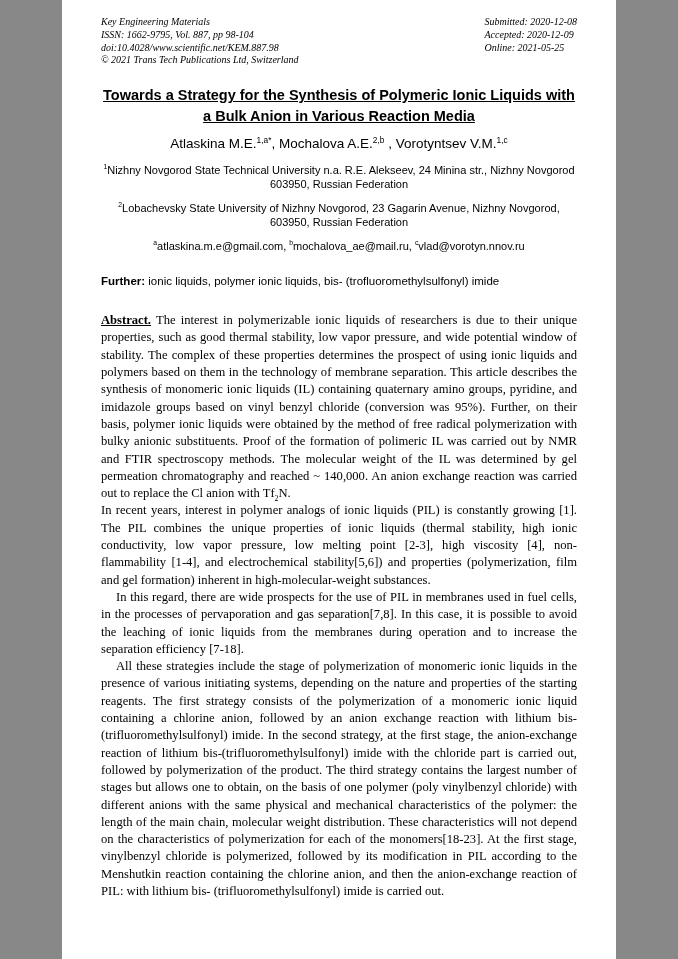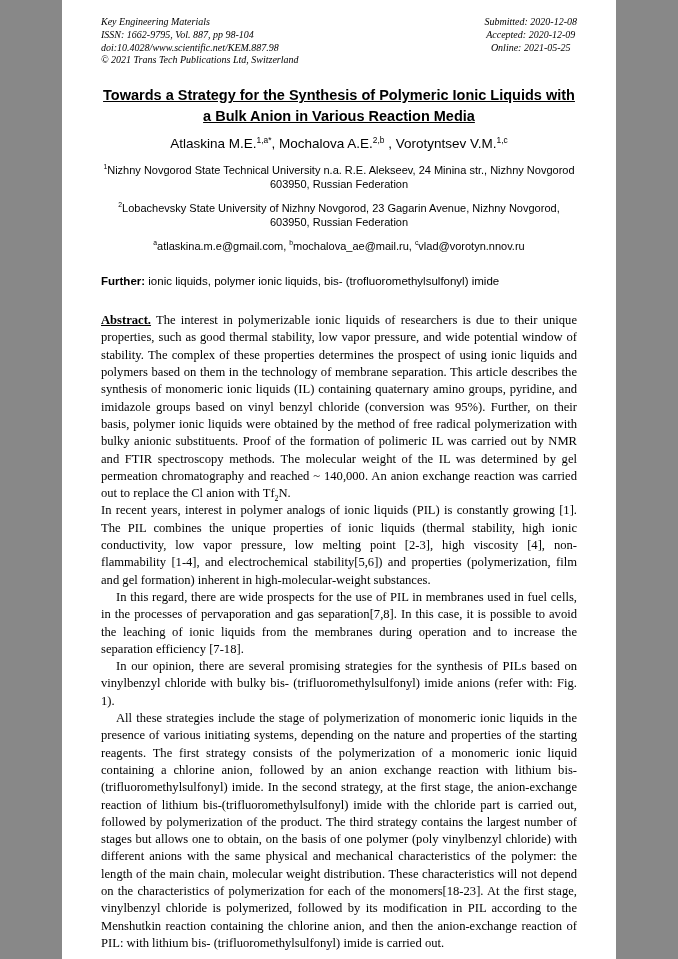--- a/index.html
+++ b/index.html
@@ -5,21 +5,21 @@
   html,body{margin:0;padding:0;background:#888;}
   .page{
     width:554px;height:959px;background:#ffffff;margin:0 auto;
     box-sizing:border-box;padding:16px 39px 0 39px;overflow:hidden;
     color:#000;
   }
   
   .jheader{display:flex;justify-content:space-between;
     font:italic 10px/12.8px "Liberation Serif", serif;}
   .jheader .left div, .jheader .right div{white-space:nowrap;}
-  .jheader .right{text-align:center;}
+  .jheader .right{text-align:left;}
   
   .title{
     font:bold 14.5px/21px "Liberation Sans", sans-serif;
     text-align:center;max-width:565px;margin:18px auto 0 auto;text-decoration:underline;
   }
   .authors{
     font:13.5px/19px "Liberation Sans", sans-serif;
     text-align:center;margin-top:7px;
   }
   .authors sup, .affil sup, .emails sup{
@@ -97,17 +97,16 @@
   </div>
 
   <div class="bodytext abstract">
     <b>Abstract.</b><span> The interest in polymerizable ionic liquids of researchers is due to their unique properties, such as good thermal stability, low vapor pressure, and wide potential window of stability. The complex of these properties determines the prospect of using ionic liquids and polymers based on them in the technology of membrane separation. This article describes the synthesis of monomeric ionic liquids (IL) containing quaternary amino groups, pyridine, and imidazole groups based on vinyl benzyl chloride (conversion was 95%). Further, on their basis, polymer ionic liquids were obtained by the method of free radical polymerization with bulky anionic substituents. Proof of the formation of polimeric IL was carried out by NMR and FTIR spectroscopy methods. The molecular weight of the IL was determined by gel permeation chromatography and reached ~ 140,000. An anion exchange reaction was carried out to replace the Cl anion with Tf</span><sub>2</sub><span>N.</span>
   </div>
 
 
   <div class="bodytext">
     <p>In recent years, interest in polymer analogs of ionic liquids (PIL) is constantly growing [1]. The PIL combines the unique properties of ionic liquids (thermal stability, high ionic conductivity, low vapor pressure, low melting point [2-3], high viscosity [4], non-flammability [1-4], and electrochemical stability[5,6]) and properties (polymerization, film and gel formation) inherent in high-molecular-weight substances.</p>
     <p class="indent">In this regard, there are wide prospects for the use of PIL in membranes used in fuel cells, in the processes of pervaporation and gas separation[7,8]. In this case, it is possible to avoid the leaching of ionic liquids from the membranes during operation and to increase the separation efficiency [7-18].</p>
-    <p class="indent">In our opinion, there are several promising strategies for the synthesis of PILs based on vinylbenzyl chloride with bulky bis- (trifluoromethylsulfonyl) imide anions (refer with: Fig. 1).</p>
     <p class="indent">All these strategies include the stage of polymerization of monomeric ionic liquids in the presence of various initiating systems, depending on the nature and properties of the starting reagents. The first strategy consists of the polymerization of a monomeric ionic liquid containing a chlorine anion, followed by an anion exchange reaction with lithium bis- (trifluoromethylsulfonyl) imide. In the second strategy, at the first stage, the anion-exchange reaction of lithium bis-(trifluoromethylsulfonyl) imide with the chloride part is carried out, followed by polymerization of the product. The third strategy contains the largest number of stages but allows one to obtain, on the basis of one polymer (poly vinylbenzyl chloride) with different anions with the same physical and mechanical characteristics of the polymer: the length of the main chain, molecular weight distribution. These characteristics will not depend on the characteristics of polymerization for each of the monomers[18-23]. At the first stage, vinylbenzyl chloride is polymerized, followed by its modification in PIL according to the Menshutkin reaction containing the chlorine anion, and then the anion-exchange reaction of PIL: with lithium bis- (trifluoromethylsulfonyl) imide is carried out.</p>
   </div>
 
 </div>
 
 </body></html>

